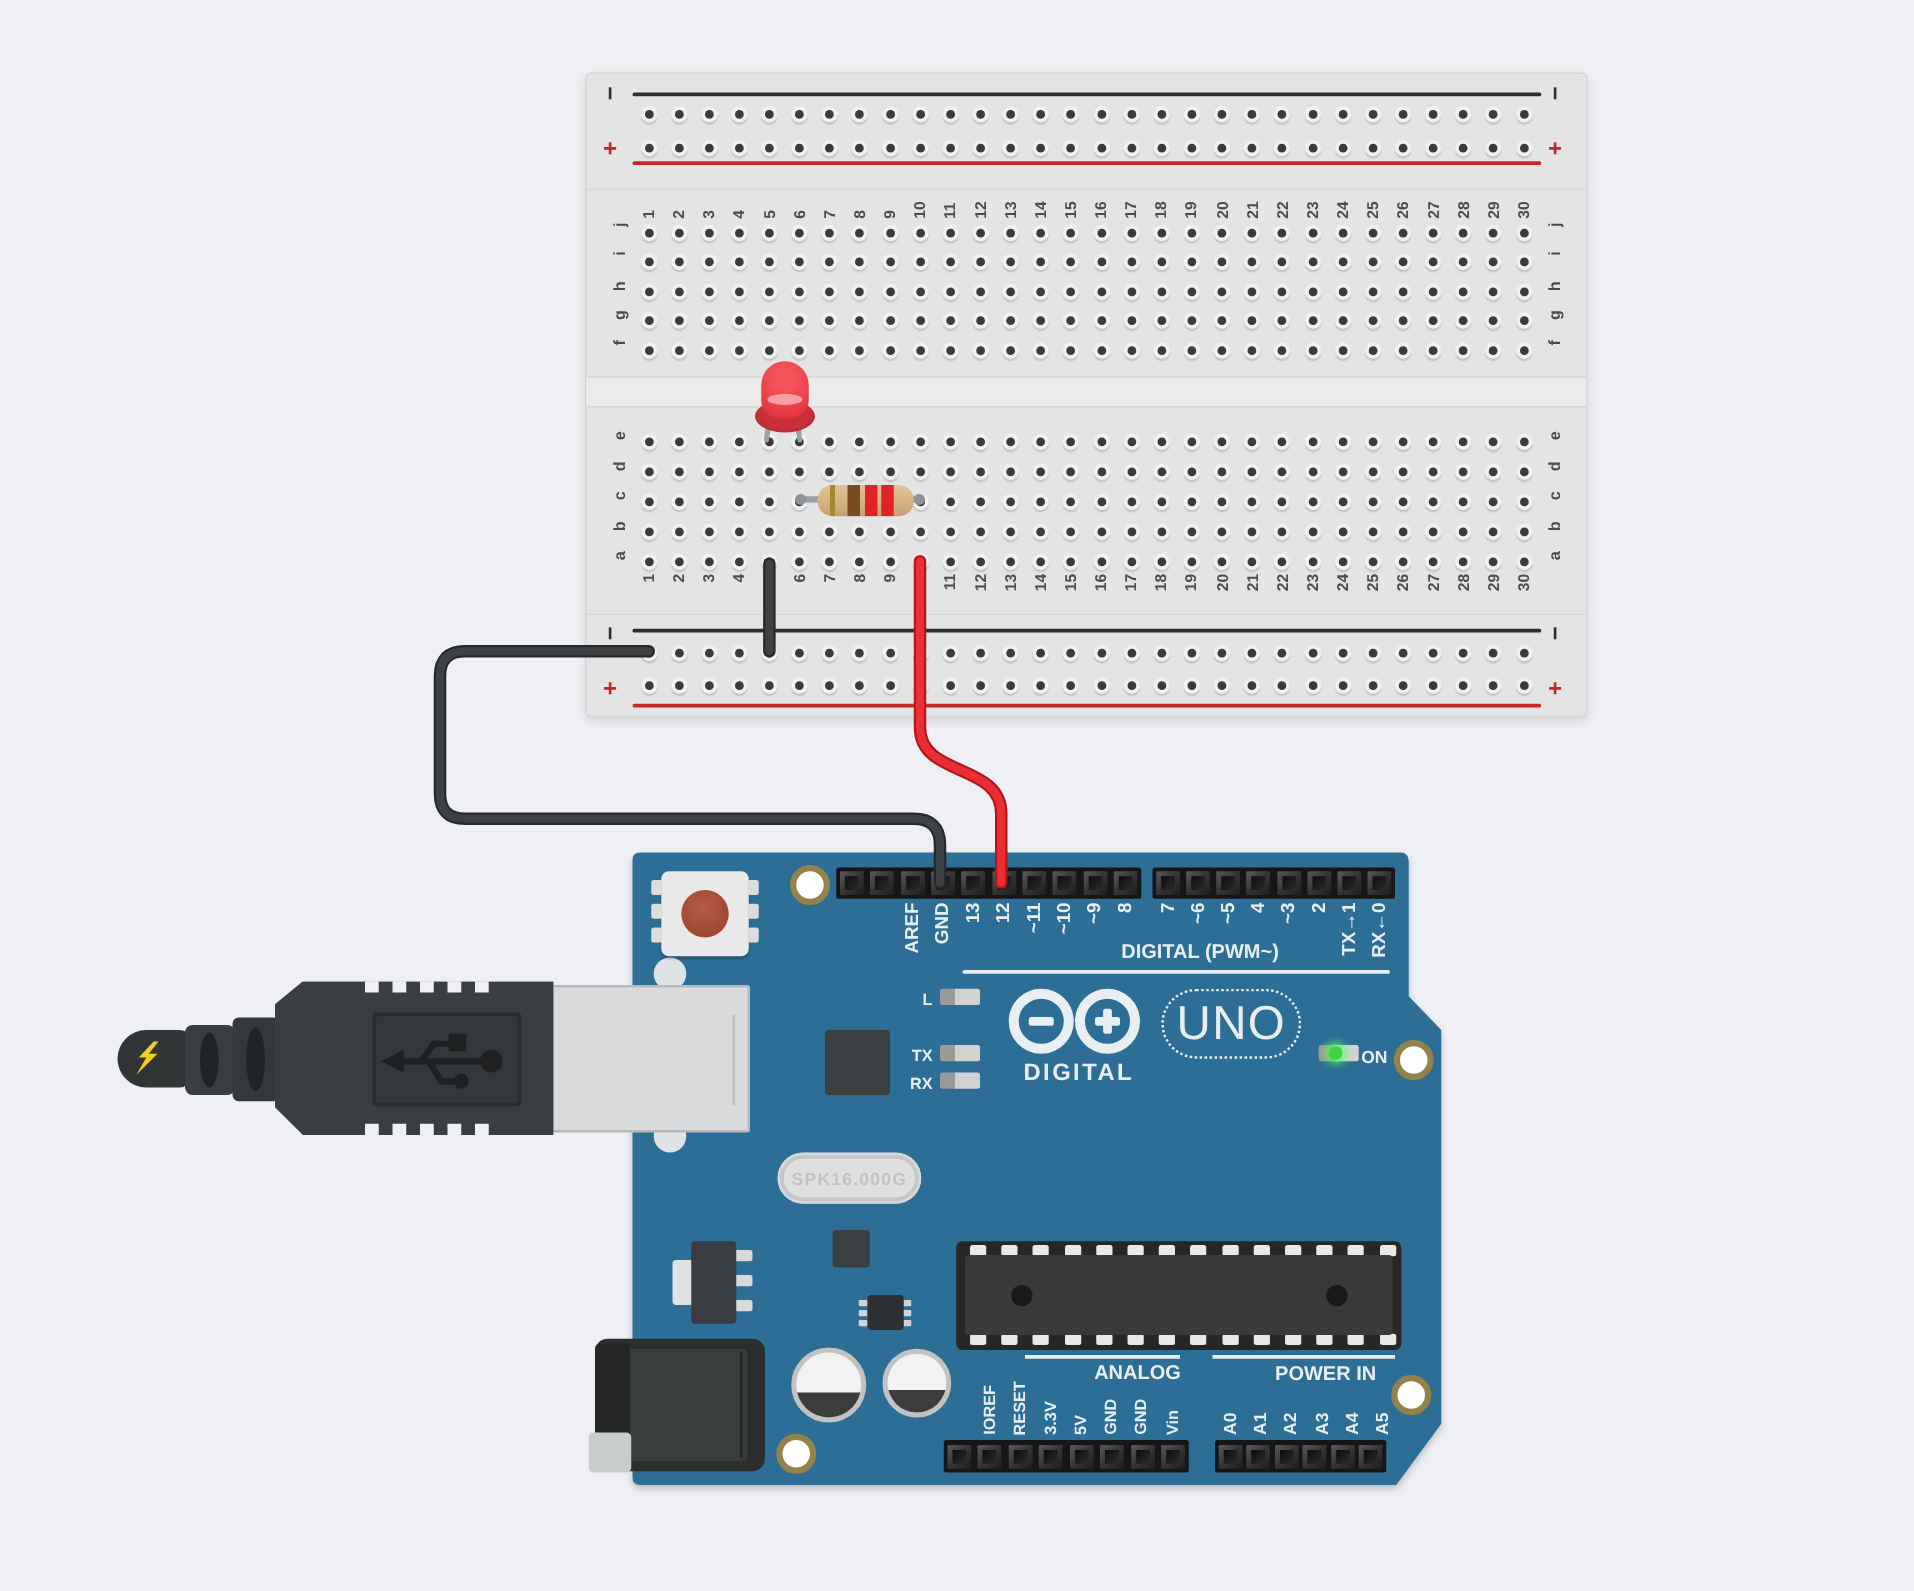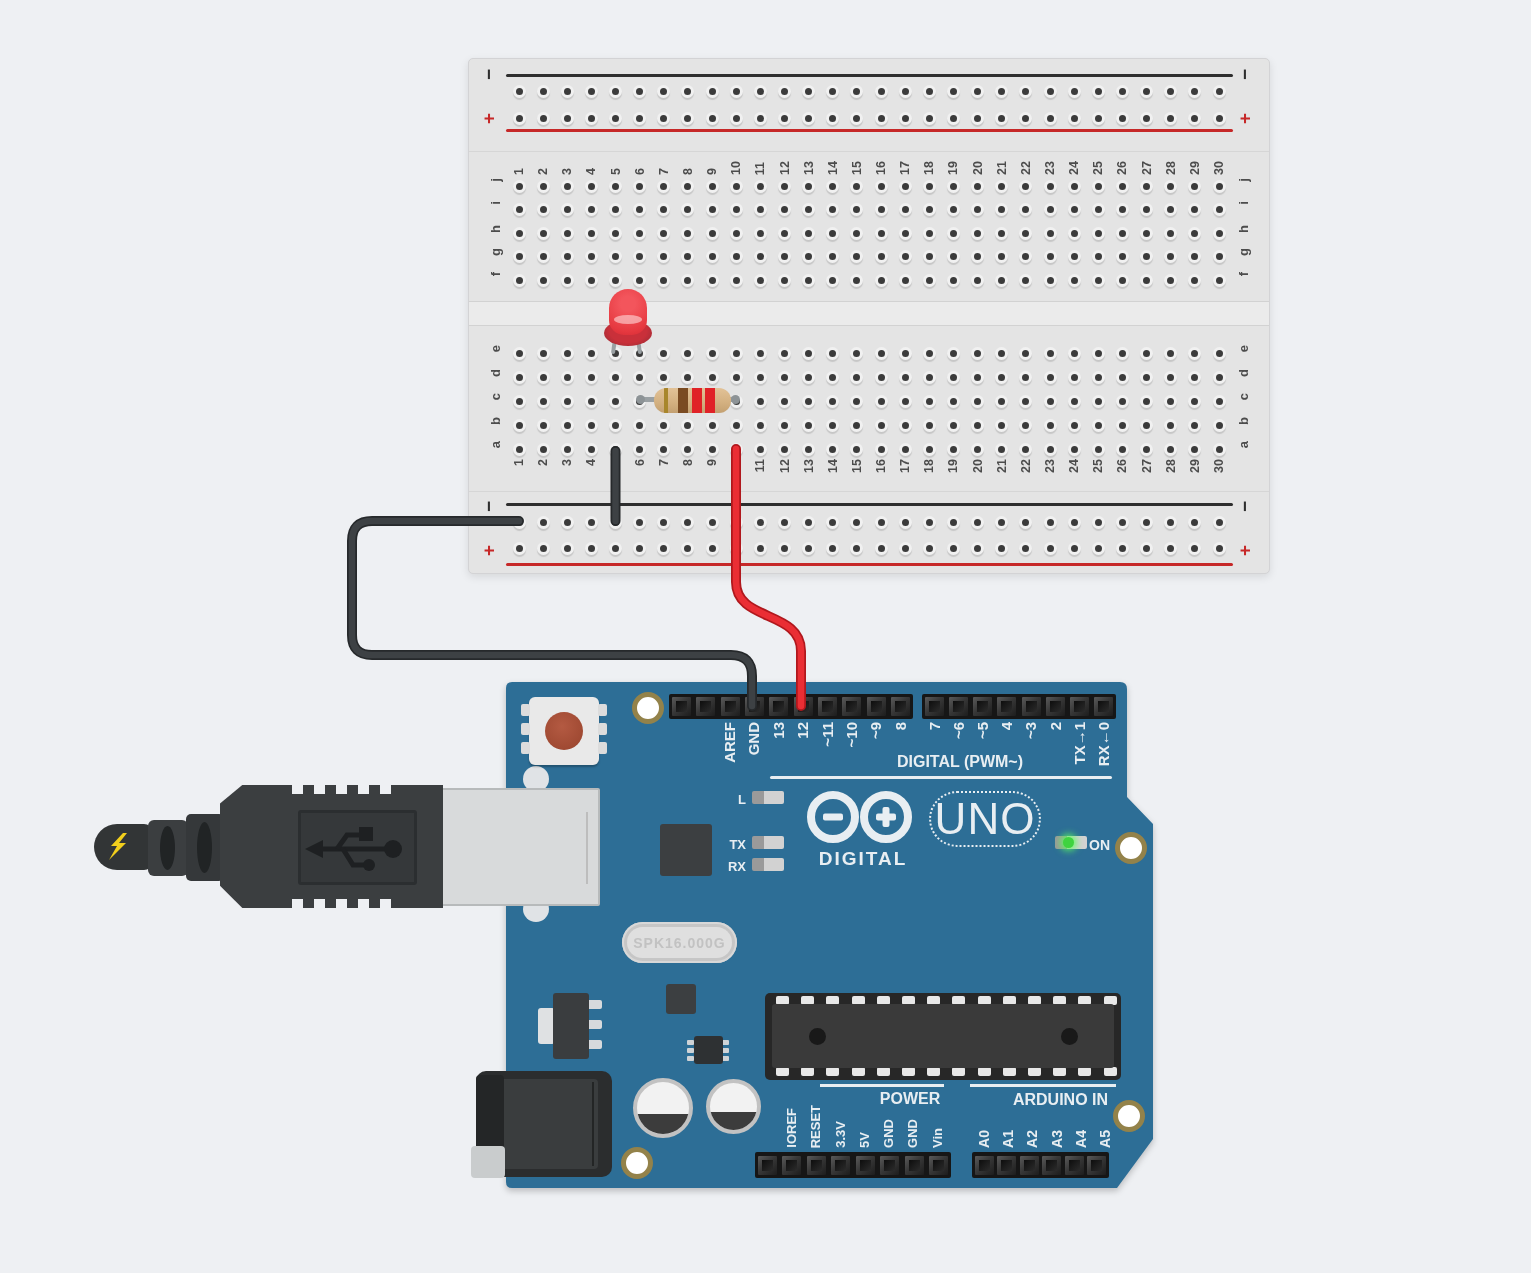--- a/index.html
+++ b/index.html
@@ -654,21 +654,21 @@
   <svg class="abs" style="left:798px;top:786px" width="130" height="70">
     <circle cx="35" cy="31" r="22" fill="none" stroke="#e8eef2" stroke-width="8"></circle>
     <circle cx="88" cy="31" r="22" fill="none" stroke="#e8eef2" stroke-width="8"></circle>
     <rect x="25" y="27.5" width="20" height="7" rx="2" fill="#e8eef2"></rect>
     <rect x="78" y="27.5" width="20" height="7" rx="2" fill="#e8eef2"></rect>
     <rect x="84.5" y="21" width="7" height="20" rx="2" fill="#e8eef2"></rect>
   </svg>
   <div class="abs silk" style="left:798px;top:848px;width:130px;text-align:center;font-size:19px;letter-spacing:2px">DIGITAL</div>
 
   <div class="abs" style="left:929px;top:791px;width:108px;height:52px;border:2px dotted #e8eef2;border-radius:28px;display:flex;align-items:center;justify-content:center">
-    <span style="color:#e8eef2;font-size:44px;font-weight:400;letter-spacing:1px">UNO</span>
+    <span style="color:#e8eef2;font-size:38px;font-weight:400;letter-spacing:1px">UNO</span>
   </div>
 
   <div class="ledbar" style="left:1055px;top:836px"></div>
   <div class="abs" style="left:1063px;top:837px;width:11px;height:11px;border-radius:50%;background:#3fd33f;box-shadow:0 0 7px 3px rgba(90,255,90,.85)"></div>
   <div class="abs silk" style="left:1089px;top:837px;font-size:14px">ON</div>
 
   <div class="abs" style="left:622px;top:922px;width:115px;height:41px;border-radius:21px;background:#c6c6c6;box-shadow:inset 0 0 0 2px #d8d8d8">
     <div class="abs" style="left:5px;top:5px;right:5px;bottom:5px;border-radius:16px;background:#dfdfdf;display:flex;align-items:center;justify-content:center">
       <span style="color:#c2c2c2;font-size:14px;font-weight:700;letter-spacing:1px">SPK16.000G</span>
     </div>
@@ -727,23 +727,23 @@
   <div class="cap" style="left:633px;top:1078px;width:52px;height:52px"></div>
   <div class="cap" style="left:706px;top:1079px;width:47px;height:47px"></div>
 
   <div class="abs" style="left:476px;top:1071px;width:136px;height:106px;background:#2b2d2e;border-radius:10px"></div>
   <div class="abs" style="left:492px;top:1079px;width:106px;height:90px;background:#3a3d3e;border-radius:4px"></div>
   <div class="abs" style="left:592px;top:1082px;width:2px;height:84px;background:#232525"></div>
   <div class="abs" style="left:476px;top:1075px;width:28px;height:76px;background:#242627;border-radius:4px"></div>
   <div class="abs" style="left:471px;top:1146px;width:34px;height:32px;background:#c9cccd;border-radius:4px"></div>
 
   <div class="abs" style="left:820px;top:1084px;width:124px;height:3px;background:#e8eef2"></div>
-  <div class="abs silk" style="left:840px;top:1090px;width:140px;text-align:center;font-size:16px">POWER</div>
+  <div class="abs silk" style="left:840px;top:1090px;width:140px;text-align:center;font-size:16px">ANALOG</div>
   <div class="abs" style="left:970px;top:1084px;width:146px;height:3px;background:#e8eef2"></div>
-  <div class="abs silk" style="left:988px;top:1091px;width:145px;text-align:center;font-size:16px">ARDUINO IN</div>
+  <div class="abs silk" style="left:988px;top:1091px;width:145px;text-align:center;font-size:16px">POWER IN</div>
 
   <div class="abs" style="left:440px;top:788px;width:160px;height:118px;background:#d8dadb;border:2px solid #b7babb;border-radius:2px;box-sizing:border-box">
     <div class="abs" style="right:10px;top:22px;width:2px;height:72px;background:#bdbdbd"></div>
   </div>
   <div class="abs" style="left:94px;top:824px;width:58px;height:46px;background:#323536;border-radius:23px 8px 8px 23px">
     <svg width="30" height="30" style="position:absolute;left:12px;top:9px">
       <polygon points="17,0 5,13 11,13 3,27 20,10 13,10 21,0" fill="#f2cf1c"></polygon>
     </svg>
   </div>
   <div class="abs" style="left:148px;top:820px;width:40px;height:56px;background:#3b3e40;border-radius:6px">

